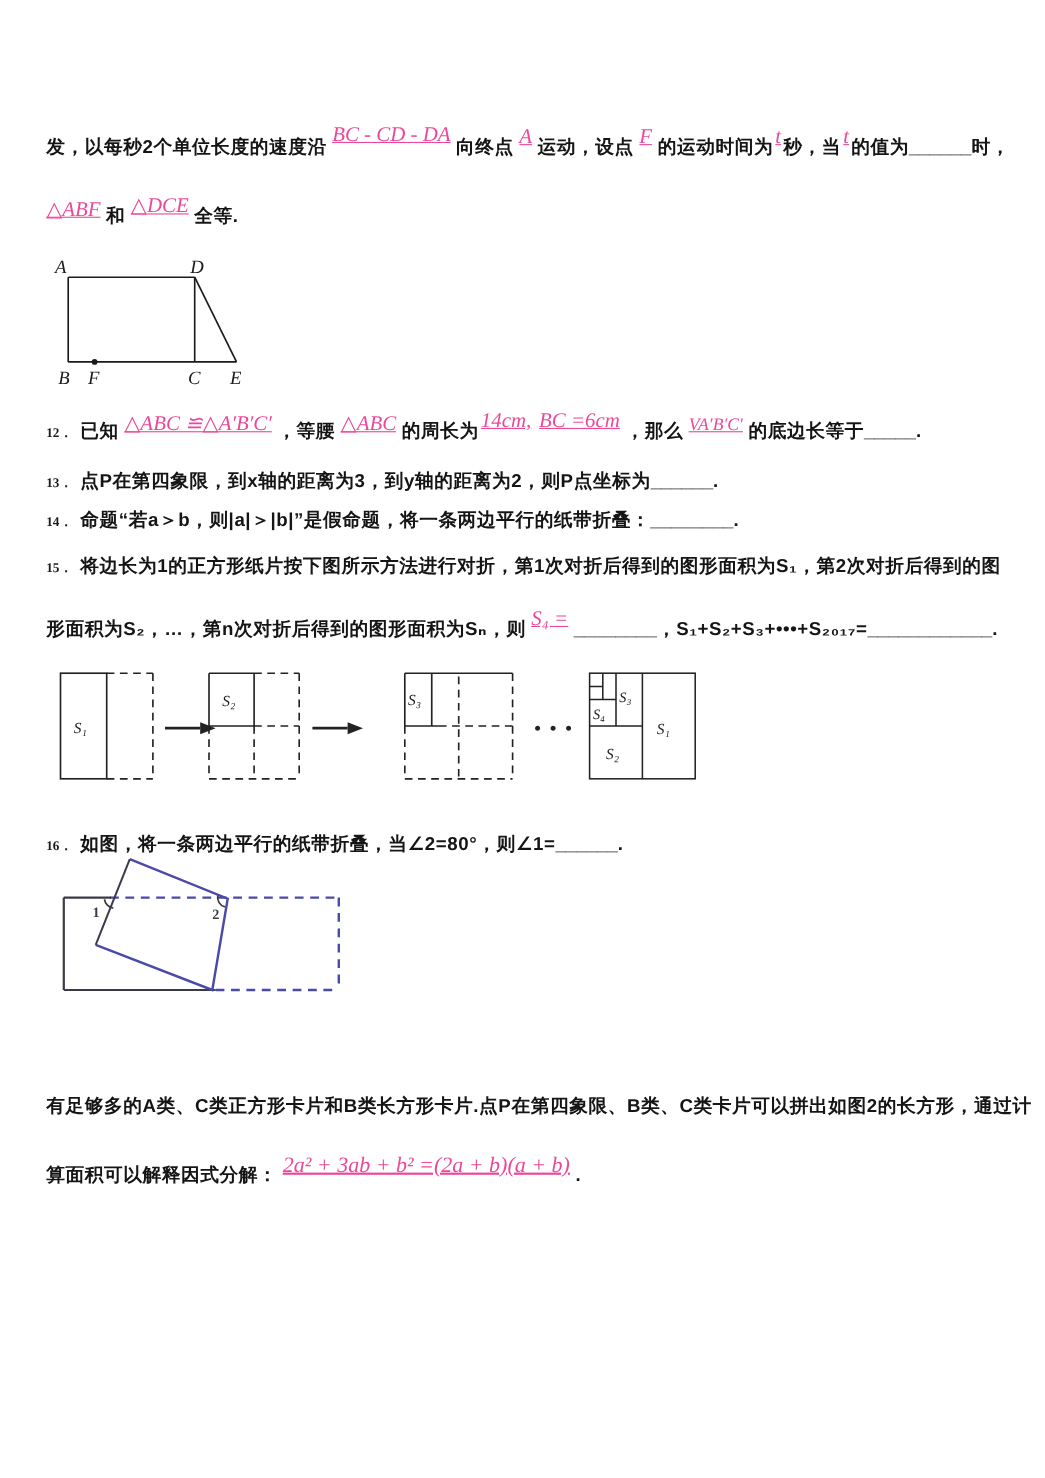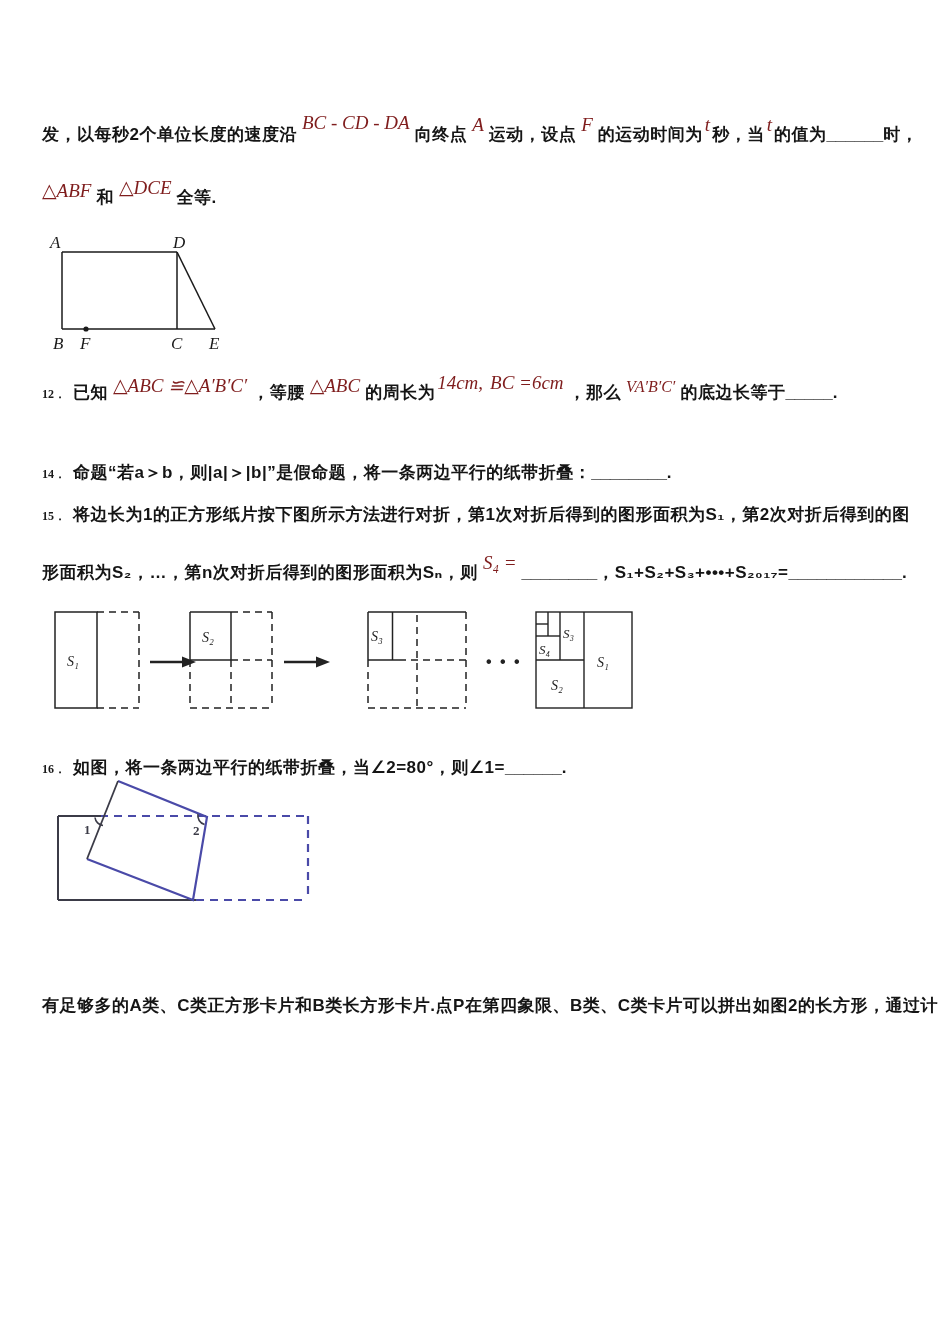--- a/index.html
+++ b/index.html
@@ -13,22 +13,23 @@
   .cn {
     font-family:"Liberation Sans","DejaVu Sans",sans-serif;
     font-weight:bold; font-size:17px; color:#151515; letter-spacing:0.5px;
   }
   .qnum {
     font-family:"Liberation Serif","DejaVu Serif",serif;
     font-weight:bold; font-size:12px; color:#1a1a1a; margin-right:7px;
   }
   .fm {
     font-family:"Liberation Serif","DejaVu Serif",serif;
-    font-style:italic; font-weight:normal; font-size:19px; color:#7f1d1d;
+    font-style:italic; font-weight:normal; font-size:19px; color:#ec4899;
     margin:0 5px;
+    text-decoration:underline;
   }
   .fm-tight { margin:0 2px; }
   .r12 { vertical-align:11px; }
   .r9  { vertical-align:9px; }
   .r6  { vertical-align:6px; }
   .blank { font-weight:bold; letter-spacing:0; }
   svg { position:absolute; display:block; }
   .figtext {
     font-family:"Liberation Serif","DejaVu Serif",serif;
     font-style:italic;
@@ -65,20 +66,23 @@
     <text class="figtext" x="8" y="117" font-size="17" fill="#1a1a1a">B</text>
     <text class="figtext" x="35" y="117" font-size="17" fill="#1a1a1a">F</text>
     <text class="figtext" x="126" y="117" font-size="17" fill="#1a1a1a">C</text>
     <text class="figtext" x="164" y="117" font-size="17" fill="#1a1a1a">E</text>
   </svg>
 
   <div class="line" style="top:372px;">
     <span class="qnum">12．</span><span class="cn">已知</span><span class="fm r6">△ABC ≌△A′B′C′</span><span class="cn">，等腰</span><span class="fm r6">△ABC</span><span class="cn">的周长为</span><span class="fm r9 fm-tight">14cm,</span><span class="fm r9">BC =6cm</span><span class="cn">，那么</span><span class="fm r6" style="font-size:16px;">VA′B′C′</span><span class="cn">的底边长等于</span><span class="cn blank">_____</span><span class="cn">.</span>
   </div>
 
+  <div class="line" style="top:426px;">
+    <span class="qnum">13．</span><span class="cn">点P在第四象限，到x轴的距离为3，到y轴的距离为2，则P点坐标为</span><span class="cn blank">______</span><span class="cn">.</span>
+  </div>
 
   <div class="line" style="top:461px;">
     <span class="qnum">14．</span><span class="cn">命题“若a＞b，则|a|＞|b|”是假命题，将一条两边平行的纸带折叠：</span><span class="cn blank">________</span><span class="cn">.</span>
   </div>
 
   <div class="line" style="top:503px;text-align:right;">
     <span class="qnum">15．</span><span class="cn">将边长为1的正方形纸片按下图所示方法进行对折，第1次对折后得到的图形面积为S₁，第2次对折后得到的图</span>
   </div>
 
   <div class="line" style="top:552px;">
@@ -188,14 +192,17 @@
     <text class="figlabel-bold" x="36" y="62" font-size="13" fill="#3b3b47">1</text>
     <text class="figlabel-bold" x="145" y="63" font-size="13" fill="#3b3b47">2</text>
   </svg>
 
 
 
   <div class="line" style="top:994px;">
     <span class="cn">有足够多的A类、C类正方形卡片和B类长方形卡片.点P在第四象限、B类、C类卡片可以拼出如图2的长方形，通过计</span>
   </div>
 
+  <div class="line" style="top:1048px;">
+    <span class="cn">算面积可以解释因式分解：</span><span class="fm r9" style="font-size:20px;">2a² + 3ab + b² =(2a + b)(a + b)</span><span class="cn">.</span>
+  </div>
 
 </div>
 
 </body></html>

